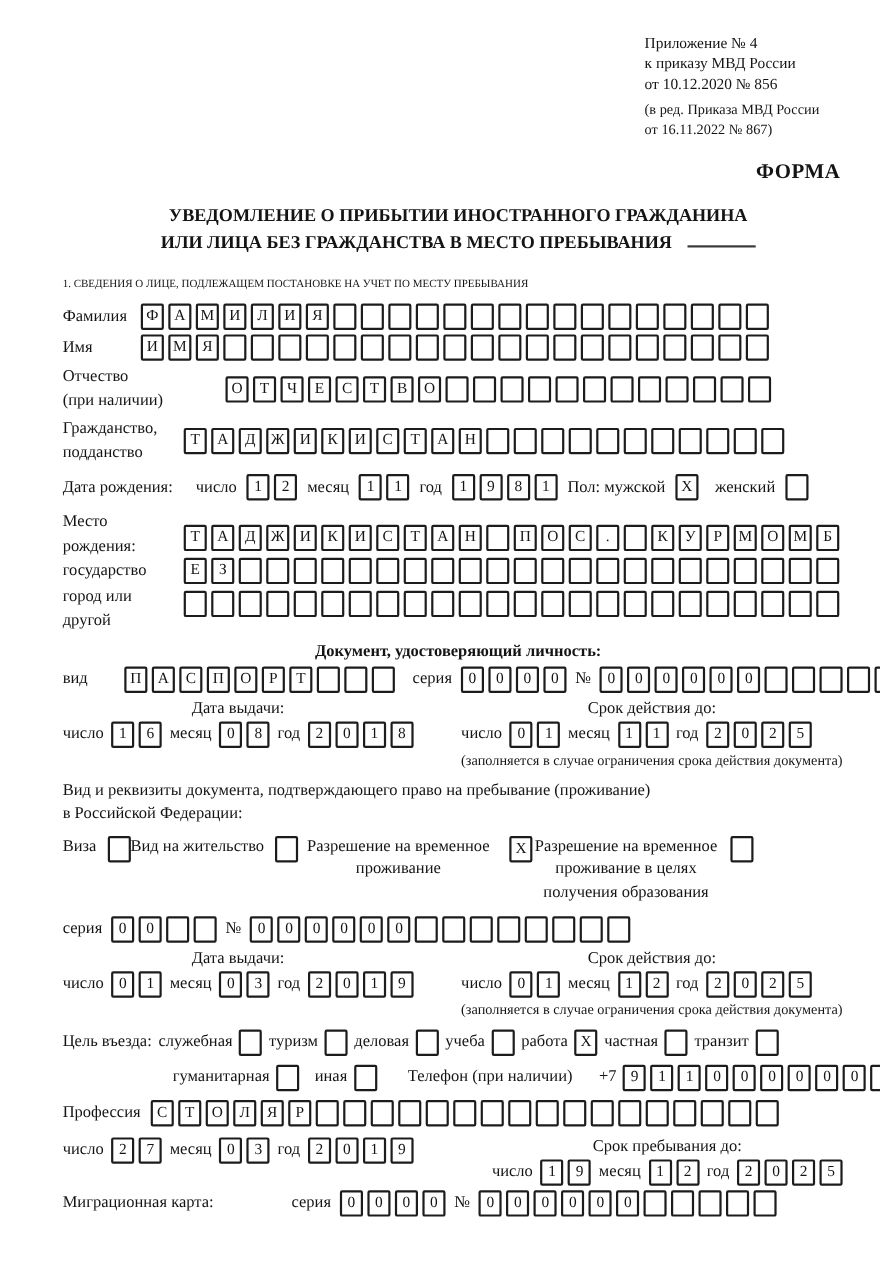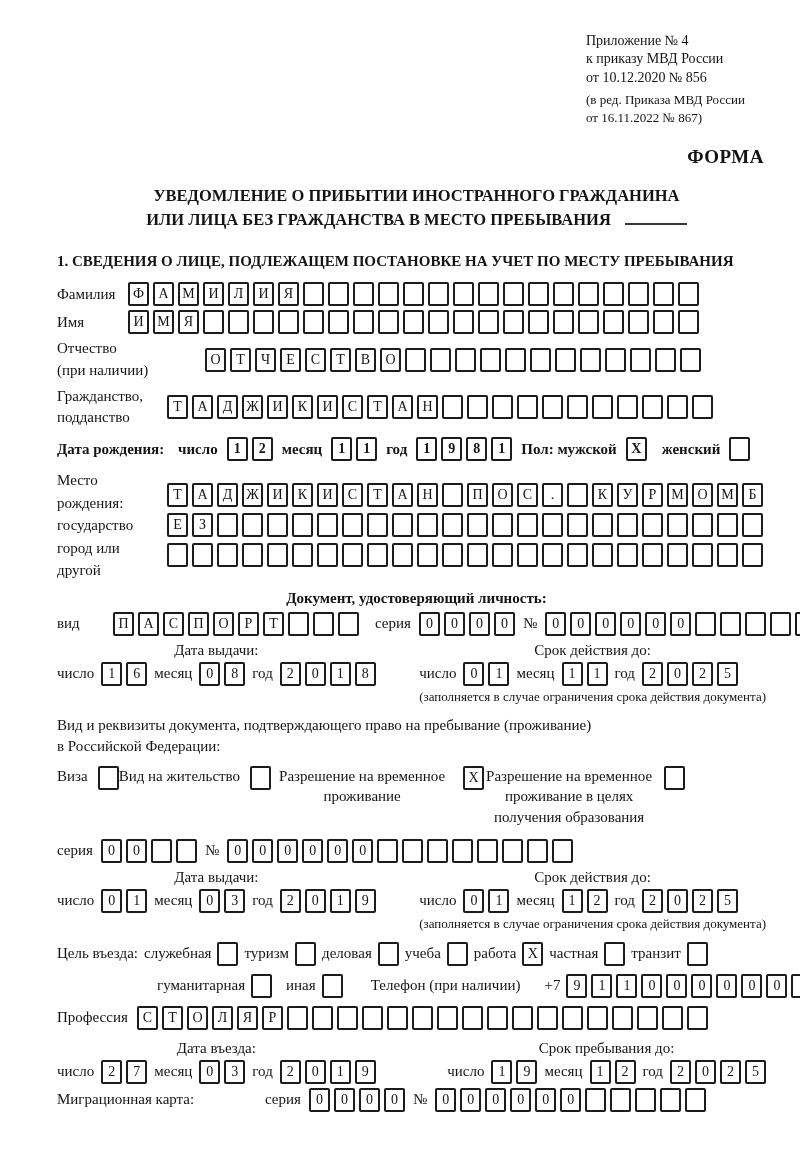--- a/index.html
+++ b/index.html
@@ -14,21 +14,21 @@
     font-size:15px;
     padding:32px 24px 10px 57px;
     overflow:hidden;
   }
   .appendix { margin-left:auto; width:190px; font-size:14px; line-height:1.32; }
   .appendix .small { font-size:13px; }
   .appendix .gap { margin-top:4px; }
   .forma { text-align:right; font-weight:bold; font-size:19px; margin:20px 12px 0 0; letter-spacing:.5px; }
   .title { text-align:center; font-weight:bold; font-size:16.5px; line-height:1.5; margin-top:16px; }
   .blank-line { display:inline-block; width:62px; border-bottom:2px solid #3a3a3a; height:14px; margin-left:14px; }
-  .section { font-weight:bold; font-size:15px; margin-top:20px; }
+  .section { font-weight:normal; font-size:10px; margin-top:20px; }
   .row { display:flex; align-items:center; margin-top:4px; }
   .row.top { align-items:center; }
   .lbl { flex-shrink:0; }
   .small-lbl { flex-shrink:0; }
   .cells { display:inline-flex; gap:4px; flex-shrink:0; }
   .cell {
     width:21px; height:24px;
     border:2px solid #1c1c1c; border-radius:2px;
     display:inline-flex; align-items:center; justify-content:center;
     font-size:14px; background:#fff; flex-shrink:0;
@@ -38,21 +38,21 @@
   .dates { display:flex; justify-content:space-between; margin-top:6px; padding-right:10px; }
   .date-col { display:flex; flex-direction:column; }
   .date-heading { text-align:center; font-weight:normal; margin-bottom:3px; }
   .date-fields { display:flex; align-items:center; gap:7px; }
   .date-note { font-size:13px; margin-top:3px; white-space:nowrap; text-align:right; }
   .intro { margin-top:10px; line-height:1.45; }
   .opts { display:flex; align-items:flex-start; margin-top:8px; }
   .opt { display:flex; align-items:flex-start; gap:10px; }
   .opt-lbl { line-height:1.35; }
   .opt-lbl.c { text-align:center; }
-  .g6 { gap:6px; } .g8 { gap:8px; } .g9 { gap:9px;font-weight:bold; }
+  .g6 { gap:6px; } .g8 { gap:8px; } .g9 { gap:9px; }
 </style>
 </head>
 <body>
 
 <div class="page">
 
   <div class="appendix">
     <div>Приложение № 4</div>
     <div>к приказу МВД России</div>
     <div>от 10.12.2020 № 856</div>
@@ -579,21 +579,20 @@
         <span class="cell"></span>
         <span class="cell"></span>
         <span class="cell"></span>
         <span class="cell"></span>
         <span class="cell"></span>
       </span>
   </div>
 
   <div class="dates" style="margin-top:10px">
     <div class="date-col">
-      <div class="date-heading">Дата въезда:</div>
       <div class="date-fields">
         <span>число</span>
         <span class="cells">
             <span class="cell">2</span>
             <span class="cell">7</span>
           </span>
         <span>месяц</span>
         <span class="cells">
             <span class="cell">0</span>
             <span class="cell">3</span>

